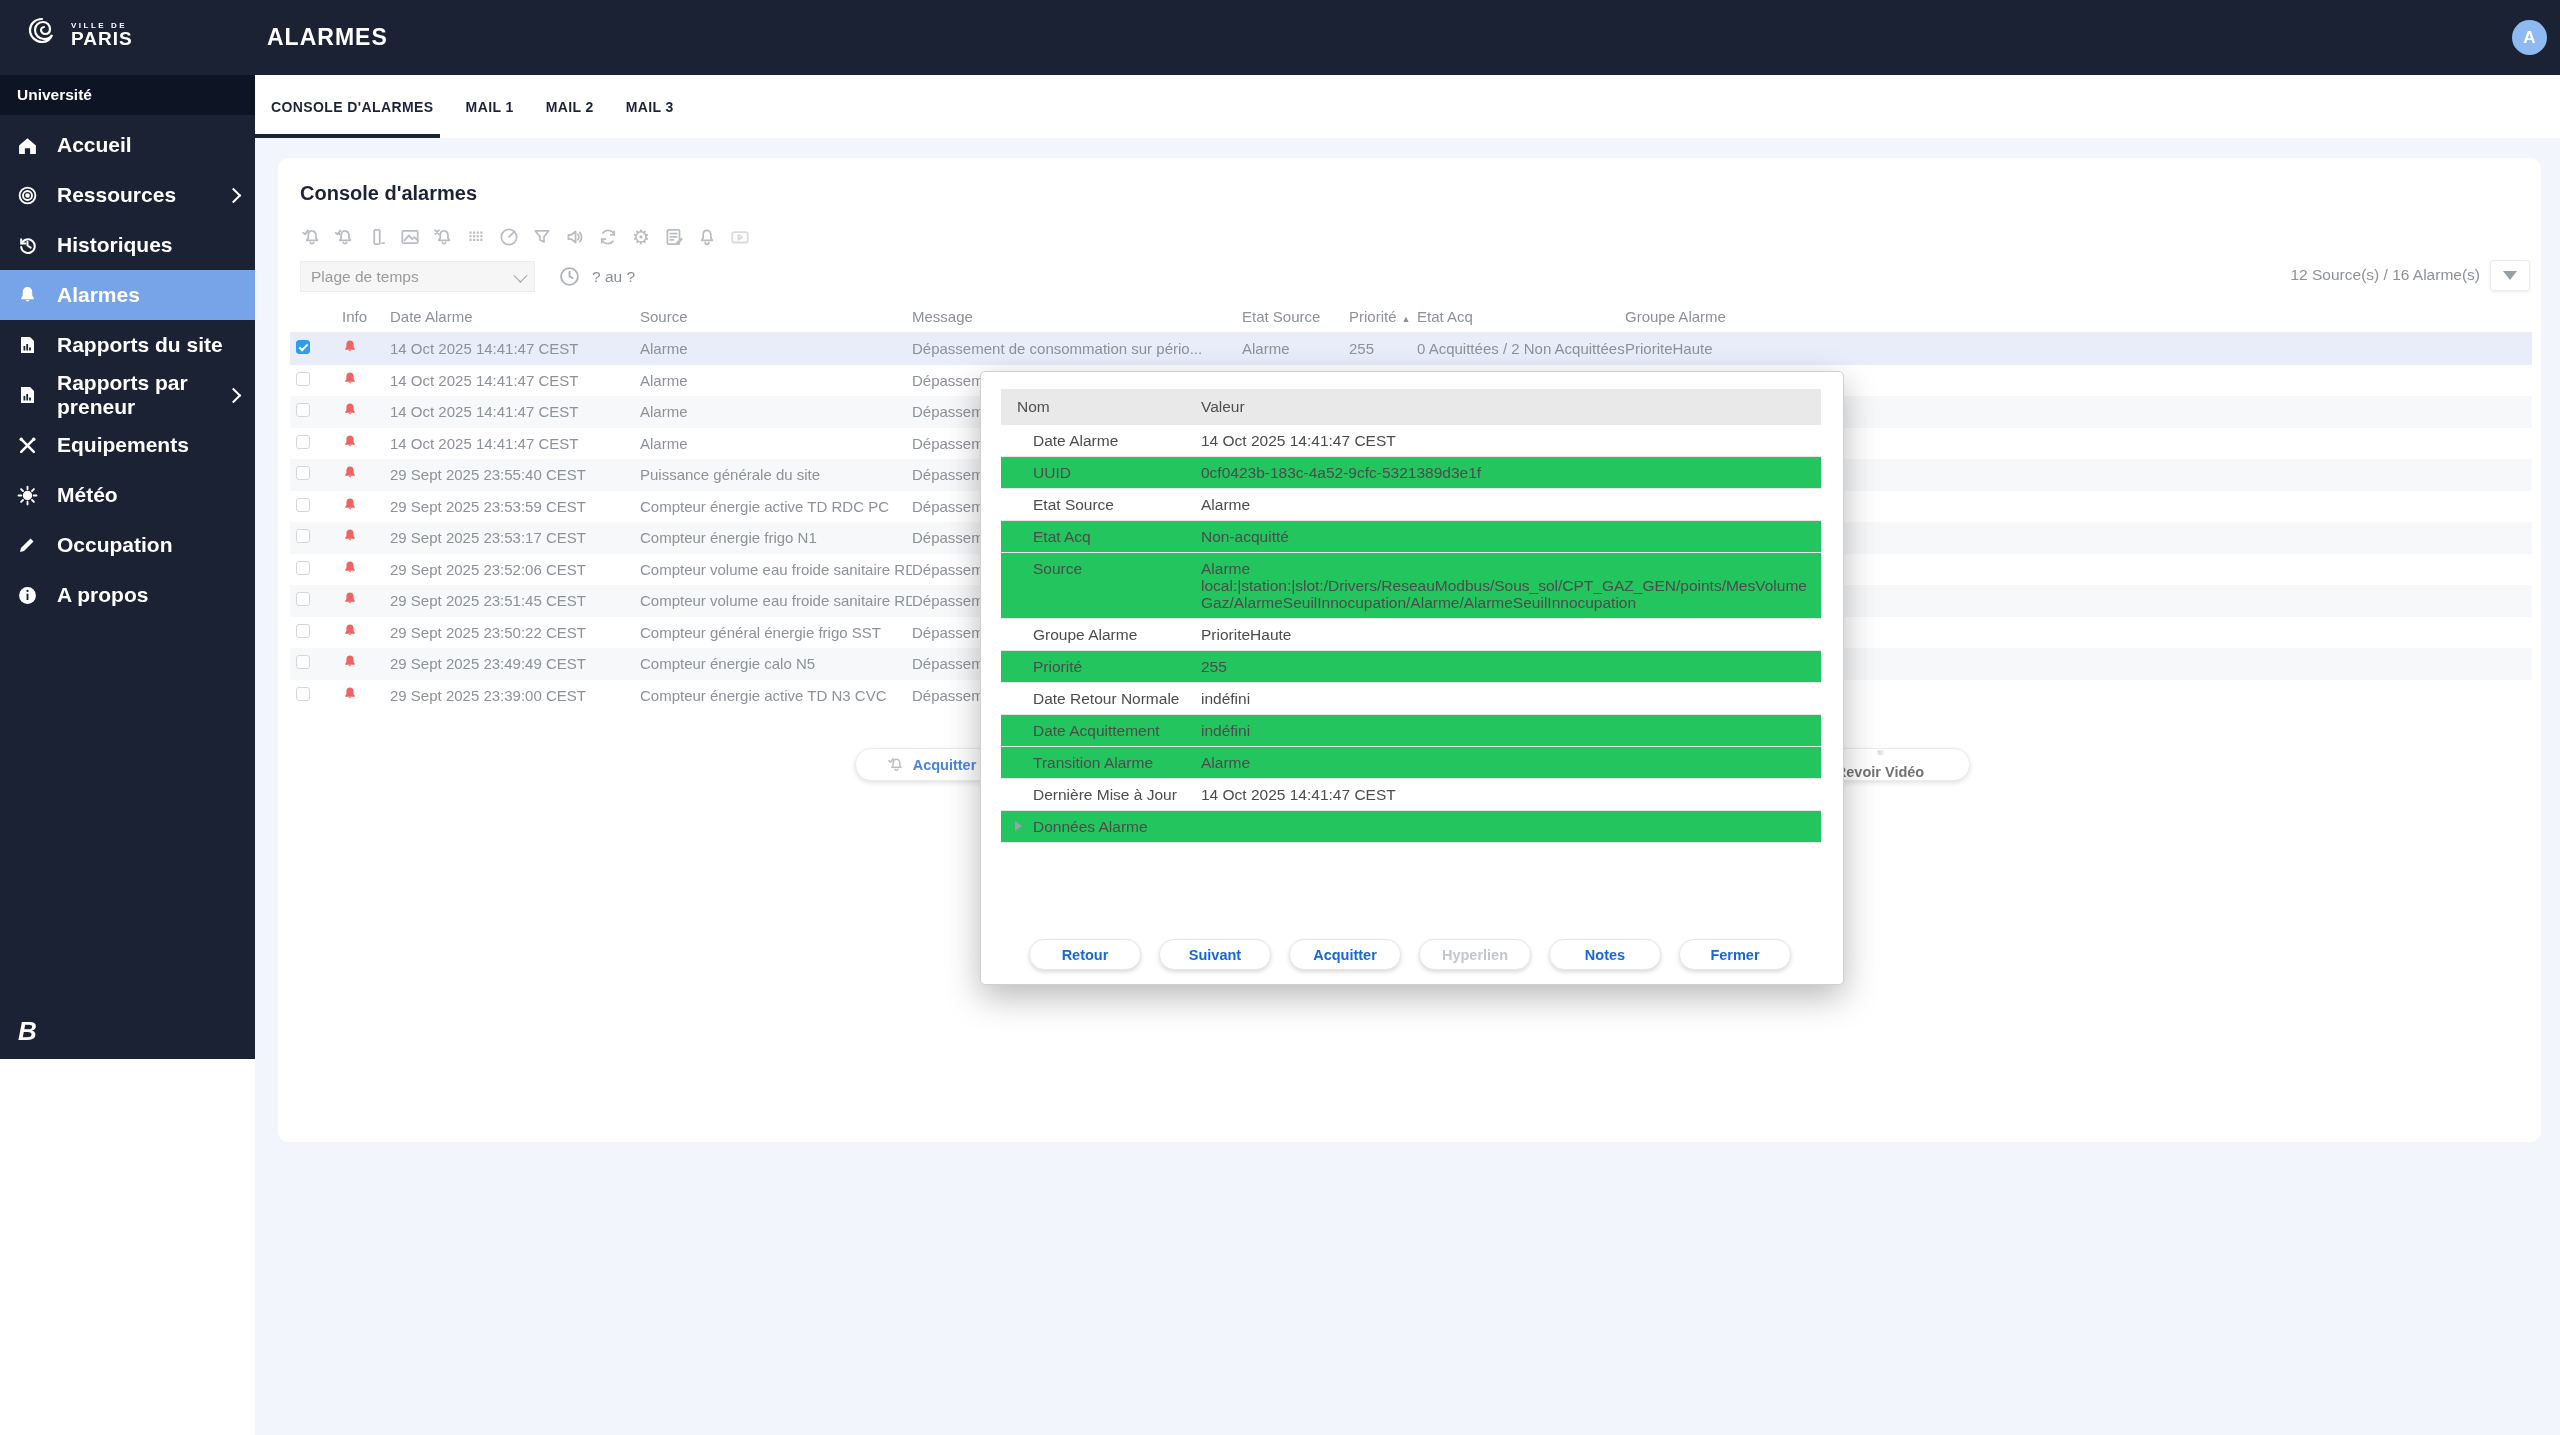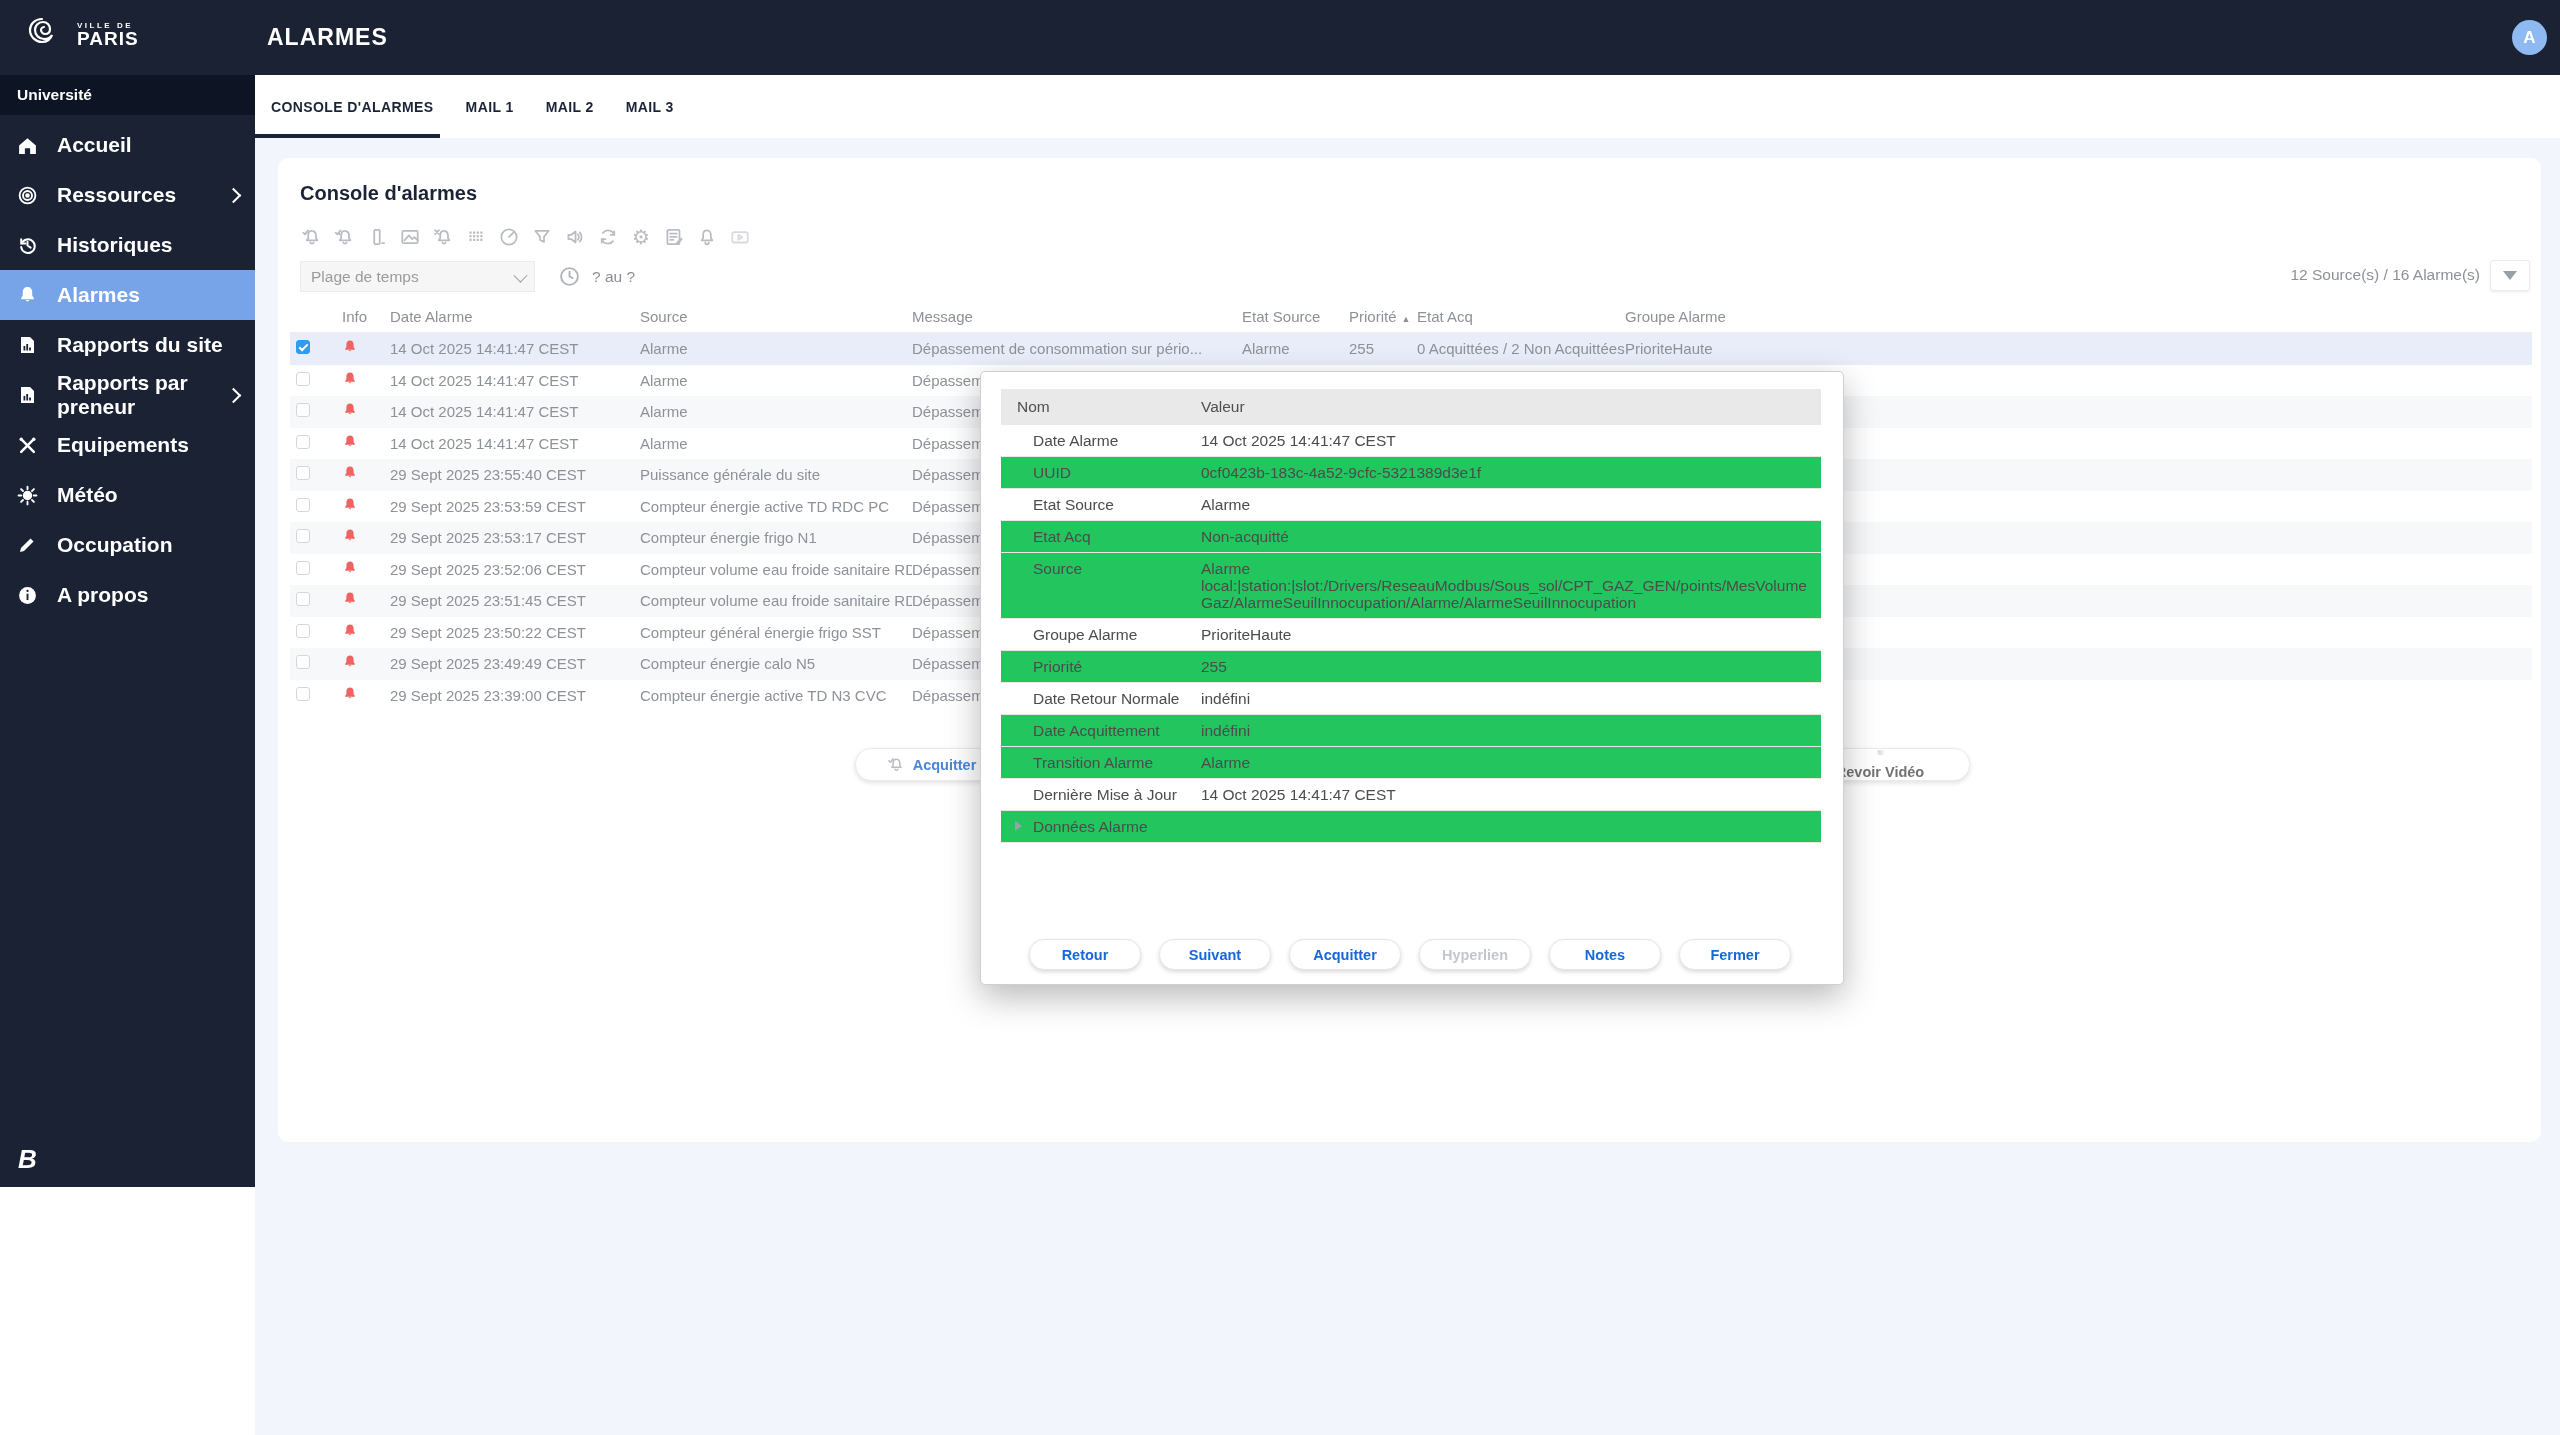--- a/index.html
+++ b/index.html
@@ -1,31 +1,31 @@
 <!DOCTYPE html>
 <html><head>
 <meta charset="utf-8">
 <style>
   html,body{margin:0;padding:0;background:#fff;}
   .screen{position:relative;width:2560px;height:1435px;overflow:hidden;
           font-family:"Liberation Sans",sans-serif;background:#fff;}
 
   
   .topbar{position:absolute;left:0;top:0;width:2560px;height:75px;background:#1a2233;z-index:5;}
-  .brand{position:absolute;left:25px;top:14px;display:flex;align-items:center;gap:16px;color:#fff;}
+  .brand{position:absolute;left:25px;top:14px;display:flex;align-items:center;gap:10px;color:#fff;}
   .brand-text .small{font-size:8px;letter-spacing:2.5px;font-weight:700;display:block;}
   .brand-text .big{font-size:19px;letter-spacing:1px;font-weight:800;display:block;line-height:18px;}
   .app-title{position:absolute;left:267px;top:0;height:75px;display:flex;align-items:center;
              color:#fff;font-size:23px;font-weight:800;letter-spacing:1px;}
   .avatar{position:absolute;right:13px;top:20px;width:35px;height:35px;border-radius:50%;
           background:#8fb9f1;color:#fff;font-size:17px;font-weight:700;
           display:flex;align-items:center;justify-content:center;}
 
   
-  .sidebar{position:absolute;left:0;top:75px;width:255px;height:1112px;background:#1a2233;z-index:4;}
+  .sidebar{position:absolute;left:0;top:75px;width:255px;height:984px;background:#1a2233;z-index:4;}
   .side-section{height:40px;background:#0d1524;display:flex;align-items:center;padding-left:17px;
                 color:#fff;font-size:15.5px;font-weight:700;}
   .side-items{padding-top:5px;}
   .side-item{height:50px;display:flex;align-items:center;padding:0 16px;color:#fff;
              font-size:21px;font-weight:700;cursor:pointer;}
   .side-item .ic{width:22px;height:22px;margin-right:19px;display:flex;align-items:center;justify-content:center;flex:none;}
   .side-item.active{background:#77a4e9;}
   .chev{margin-left:auto;width:9px;height:9px;border-right:2.5px solid #fff;border-top:2.5px solid #fff;
         transform:rotate(45deg);flex:none;}
   .side-footer{position:absolute;left:18px;bottom:12px;color:#fff;font-size:26px;font-weight:800;

